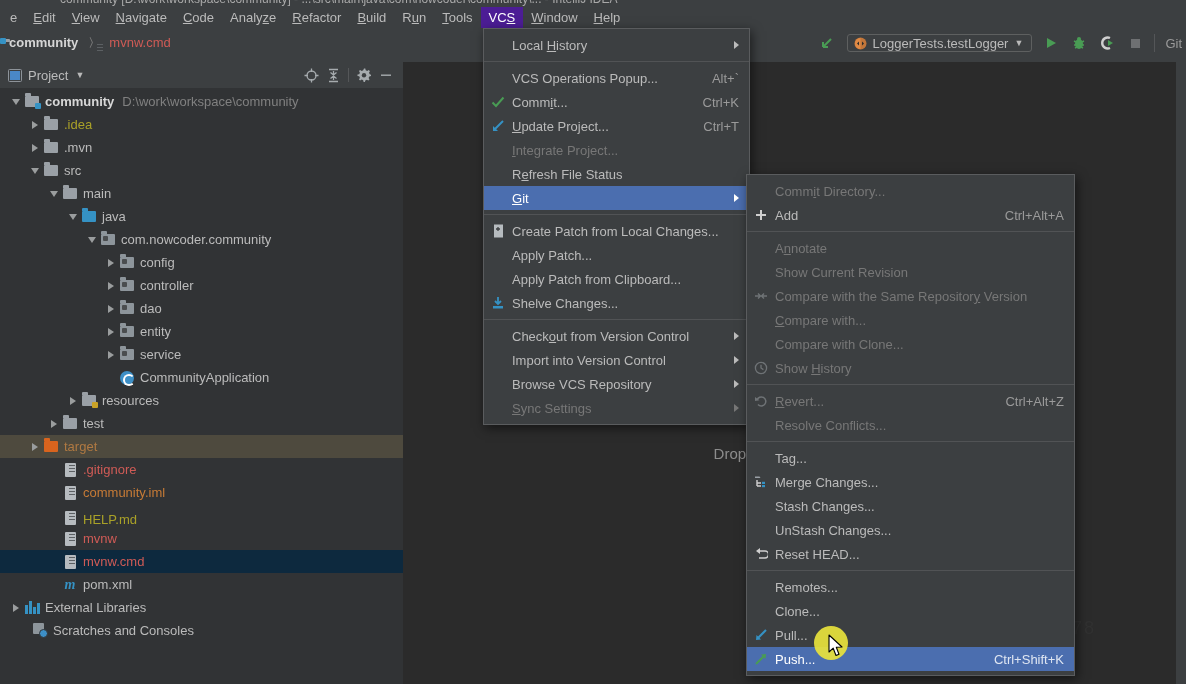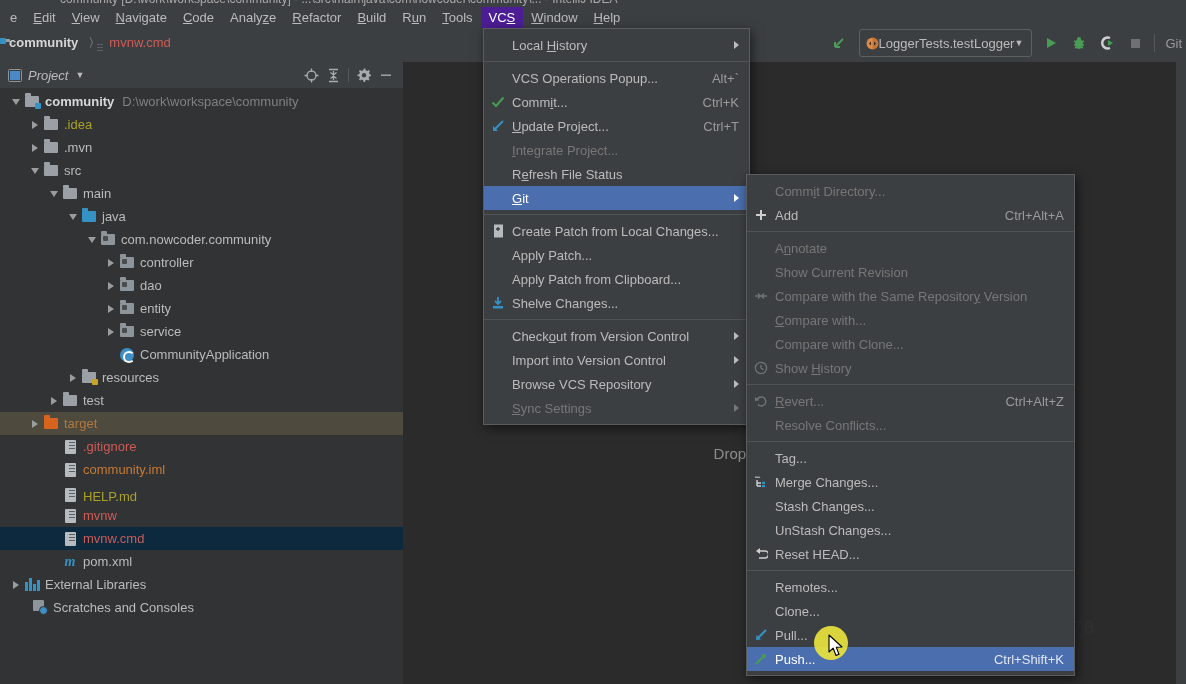--- a/index.html
+++ b/index.html
@@ -46,37 +46,37 @@
   .crumb-text{ font-size:13px; }
   .crumb-text.bold{ color:#d6d6d6; font-weight:bold; }
   .crumb-text.red{ color:#cf5b56; }
 
   
   #toolbar-right{
     position:absolute; right:0; top:28px; height:30px;
     display:flex; align-items:center; gap:10px; padding-right:4px;
   }
   .run-config{
-    display:flex; align-items:center; 
+    display:flex; align-items:center; gap:6px;
     border:1px solid #5e6060; border-radius:3px;
-    height:28px; padding:0 8px 0 6px; background:#3c3f41;
+    height:18px; padding:0 8px 0 6px; background:#3c3f41;
   }
   .run-config .label{ font-size:13px; color:#bbbbbb; white-space:nowrap;}
   .tb-ico{ width:18px; height:18px; display:inline-flex; align-items:center; justify-content:center; }
   #git-label{ color:#9a9a9a; font-size:13px; }
   .tb-divider{ width:1px; height:18px; background:#545658; }
 
   
   #project-panel{
     position:absolute; left:0; top:62px; width:403px; height:622px;
     background:#3c3f41;
   }
   #project-header{
     position:absolute; left:0; top:0; width:403px; height:26px;
-    background:#3c3f41; display:flex; align-items:center; padding:0 6px 0 8px;font-style:italic;
+    background:#3c3f41; display:flex; align-items:center; padding:0 6px 0 8px;
   }
   #project-header .ph-title{ font-size:13px; color:#bbbbbb; margin-left:6px;}
   #project-header .spacer{ flex:1; }
   .ph-btn{ width:22px; height:20px; display:inline-flex; align-items:center; justify-content:center; }
   .ph-sep{ width:1px; height:14px; background:#555759; margin:0 4px; }
 
   #tree{
     position:absolute; left:0; top:26px; width:403px; height:596px;
     background:#313335; overflow:hidden; padding-top:2px;
   }
@@ -379,20 +379,29 @@
         </span>
         <span class="nm white">com.nowcoder.community</span>
       </div>
       <div class="node" style="padding-left: 103px;">
         <span class="arrow">
           <span class="tri-r"></span>
         </span>
         <span class="icon">
           <span class="pkg"></span>
         </span>
+        <span class="nm white">config</span>
+      </div>
+      <div class="node" style="padding-left: 103px;">
+        <span class="arrow">
+          <span class="tri-r"></span>
+        </span>
+        <span class="icon">
+          <span class="pkg"></span>
+        </span>
         <span class="nm white">controller</span>
       </div>
       <div class="node" style="padding-left: 103px;">
         <span class="arrow">
           <span class="tri-r"></span>
         </span>
         <span class="icon">
           <span class="pkg"></span>
         </span>
         <span class="nm white">dao</span>

